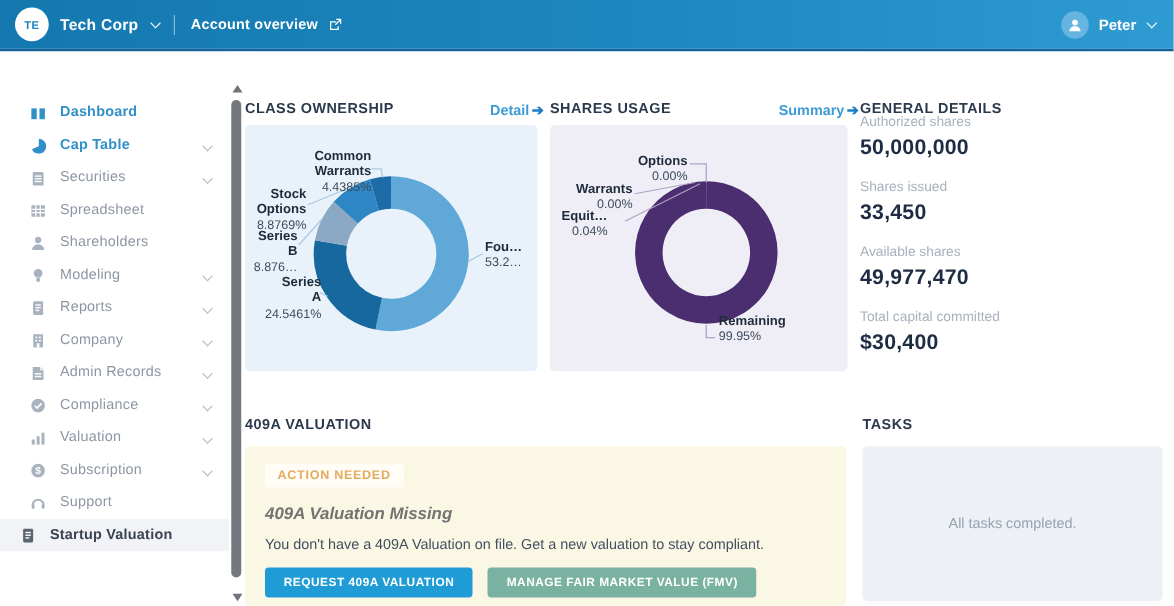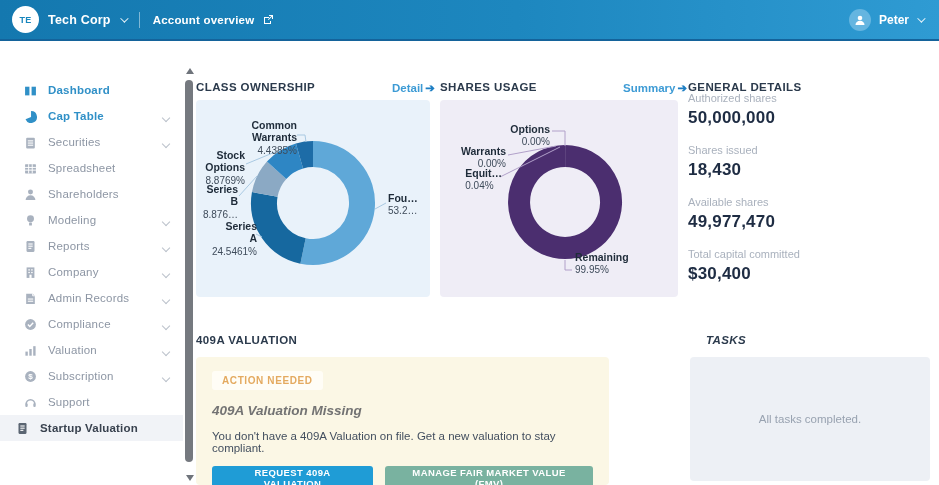--- a/index.html
+++ b/index.html
@@ -67,21 +67,21 @@
   .donut-svg{position:absolute; left:0; top:0;}
   .dlabel{position:absolute; line-height:1.18; white-space:pre-line;}
   .dl-name{font-size:10.5px; font-weight:bold; color:#1e2b39;}
   .dl-pct{font-size:10px; color:#3e4b5a; margin-top:1px;}
   
   #gdetails{position:absolute; left:688px; top:92px; width:245px;}
   .gd-item{margin-bottom:16px;}
   .gd-label{font-size:11px; color:#a9b1bd; margin-bottom:4px;}
   .gd-value{font-size:17px; font-weight:bold; color:#1e2c43; letter-spacing:.2px;}
   
-  #v409a-card{left:196px; top:357px; width:413px; height:128px; background:#fbf7e5; padding:13px 16px;}
+  #v409a-card{left:196px; top:357px; width:481px; height:128px; background:#fbf7e5; padding:13px 16px;}
   .badge{display:inline-block; background:#fffdf6; color:#e4aa60; font-size:10px; font-weight:bold;
     letter-spacing:.6px; padding:4px 10px; border-radius:3px;}
   .v-heading{font-size:13.5px; font-weight:bold; color:#737373; margin-top:13px;font-style:italic;}
   .v-body{font-size:11.5px; color:#434f5f; margin-top:12px;}
   .v-btnrow{margin-top:12px; display:flex; gap:12px;}
   .btn{border:none; border-radius:3px; color:#fff; font-family:inherit; font-size:9.5px; font-weight:bold;
     letter-spacing:.4px; height:24px; padding:0 15px; cursor:pointer;}
   .btn-blue{background:#1f9cd6;}
   .btn-green{background:#79b2a0;}
   
@@ -312,33 +312,33 @@
     <svg width="238" height="197" viewBox="0 0 238 197" class="donut-svg">
       <path d="M125.00,56.00 A46,46 0 0 1 125.12,56.00" fill="none" stroke="#8a6fb0" stroke-width="22"></path>
       <path d="M125.12,56.00 A46,46 0 1 1 125.00,56.00" fill="none" stroke="#4b2e6f" stroke-width="22"></path>
       <polyline points="112,31 125,31 125,46" fill="none" stroke="#b1a0c9" stroke-width="1"></polyline>
       <polyline points="68,55 116,46" fill="none" stroke="#b1a0c9" stroke-width="1"></polyline>
       <polyline points="60,77 120,47" fill="none" stroke="#b1a0c9" stroke-width="1"></polyline>
       <polyline points="125,160 125,170 132,170" fill="none" stroke="#b1a0c9" stroke-width="1"></polyline>
     </svg>
     <div class="dlabel" style="right: 128px; top: 23px; text-align: right;"><div class="dl-name">Options</div><div class="dl-pct">0.00%</div></div>
     <div class="dlabel" style="right: 172px; top: 45px; text-align: right;"><div class="dl-name">Warrants</div><div class="dl-pct">0.00%</div></div>
-    <div class="dlabel" style="right: 176px; top: 67px; text-align: left;"><div class="dl-name">Equit…</div><div class="dl-pct">0.04%</div></div>
+    <div class="dlabel" style="right: 192px; top: 67px; text-align: right;"><div class="dl-name">Equit…</div><div class="dl-pct">0.04%</div></div>
     <div class="dlabel" style="left: 135px; top: 151px; text-align: left;"><div class="dl-name">Remaining</div><div class="dl-pct">99.95%</div></div>
   </div>
 
 <div class="sec-title" style="left:688px; top:81px;">GENERAL DETAILS</div>
 <div id="gdetails">
     <div class="gd-item">
       <div class="gd-label">Authorized shares</div>
       <div class="gd-value">50,000,000</div>
     </div>
     <div class="gd-item">
       <div class="gd-label">Shares issued</div>
-      <div class="gd-value">18,430</div>
+      <div class="gd-value">33,450</div>
     </div>
     <div class="gd-item">
       <div class="gd-label">Available shares</div>
       <div class="gd-value">49,977,470</div>
     </div>
     <div class="gd-item">
       <div class="gd-label">Total capital committed</div>
       <div class="gd-value">$30,400</div>
     </div>
   </div>
@@ -347,16 +347,16 @@
 <div class="card" id="v409a-card">
   <span class="badge">ACTION NEEDED</span>
   <div class="v-heading">409A Valuation Missing</div>
   <div class="v-body">You don't have a 409A Valuation on file. Get a new valuation to stay compliant.</div>
   <div class="v-btnrow">
     <button class="btn btn-blue">REQUEST 409A VALUATION</button>
     <button class="btn btn-green">MANAGE FAIR MARKET VALUE (FMV)</button>
   </div>
 </div>
 
-<div class="sec-title" style="left:706px; top:334px;font-style:italic;">TASKS</div>
+<div class="sec-title" style="left:690px; top:334px;">TASKS</div>
 <div class="card" id="tasks-card">
   <span class="tasks-empty">All tasks completed.</span>
 </div>
 
 </body></html>

